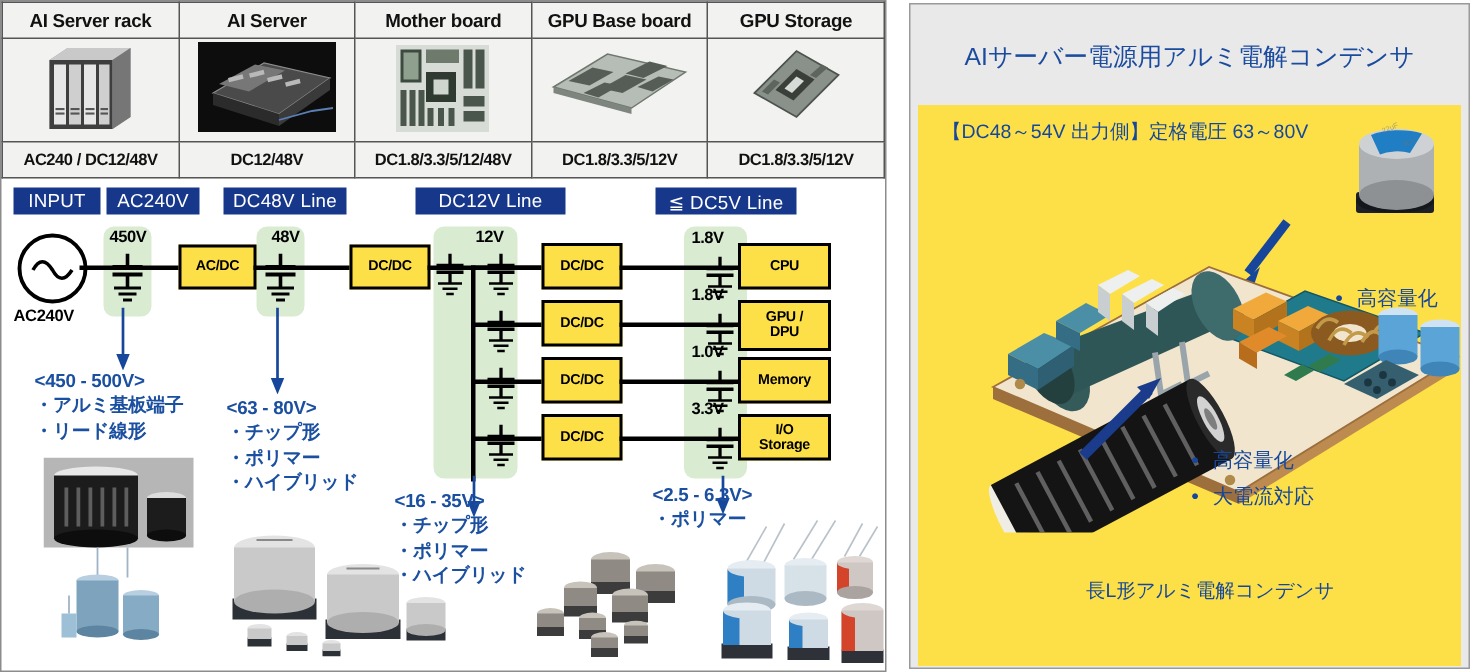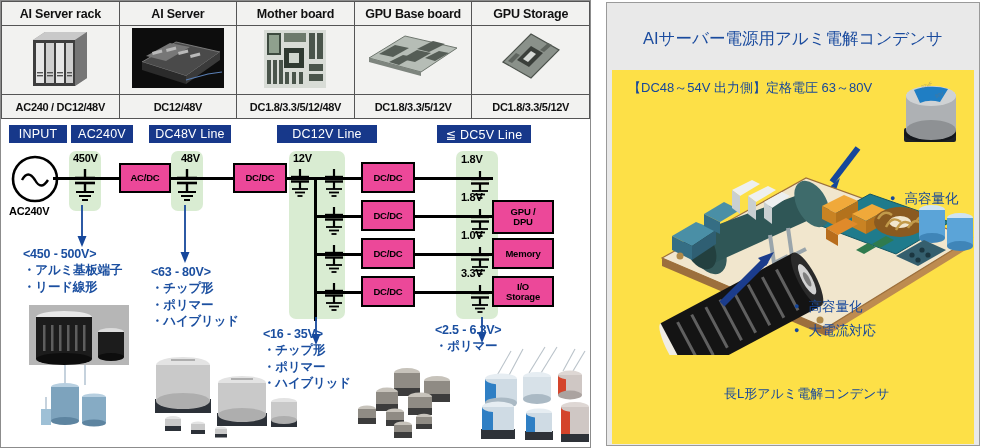--- a/index.html
+++ b/index.html
@@ -45,21 +45,21 @@
   }
 
   
   #diagram { position: absolute; left: 0; top: 118px; width: 589px; height: 328px; }
 
   .greenband {
     position: absolute; background: #d9ecd2; border-radius: 7px;
   }
 
   .blk {
-    position: absolute; background: #ec4899; border: 2.5px solid #000;
+    position: absolute; background: #fde047; border: 2.5px solid #000;
     display: flex; align-items: center; justify-content: center;
     font-size: 9.5px; font-weight: bold; color: #000; line-height: 1.05;
     text-align: center; letter-spacing: -0.2px;
   }
   .wire { position: absolute; background: #000; }
   .vlabel {
     position: absolute; font-size: 11px; font-weight: bold; color: #000;
     letter-spacing: -0.3px; white-space: nowrap;
   }
   .srclabel {
@@ -281,21 +281,21 @@
         <line x1="14" y1="14" x2="14" y2="23" stroke="#000" stroke-width="2.4"></line>
         <line x1="5" y1="23" x2="23" y2="23" stroke="#000" stroke-width="2"></line>
         <line x1="8" y1="27" x2="20" y2="27" stroke="#000" stroke-width="2"></line>
         <line x1="11" y1="31" x2="17" y2="31" stroke="#000" stroke-width="2"></line>
       </svg>
 
       <div class="blk" style="left:232px; top:44px; width:54px; height:30px;">DC/DC</div>
 
       <div class="wire" style="left:284px; top:58px; width:76px; height:2.6px;"></div>
 
-      <div class="vlabel" style="left:292px; top:33px;">12V</div>
+      <div class="vlabel" style="left:316px; top:33px;">12V</div>
       <svg class="capsym" style="left:286px; top:50px;" width="26" height="30">
         <line x1="13" y1="0" x2="13" y2="8" stroke="#000" stroke-width="2.2"></line>
         <line x1="4" y1="8" x2="22" y2="8" stroke="#000" stroke-width="2.4"></line>
         <line x1="4" y1="12.5" x2="22" y2="12.5" stroke="#000" stroke-width="2.4"></line>
         <line x1="13" y1="12.5" x2="13" y2="20" stroke="#000" stroke-width="2.2"></line>
         <line x1="5" y1="20" x2="21" y2="20" stroke="#000" stroke-width="1.8"></line>
         <line x1="8" y1="23.5" x2="18" y2="23.5" stroke="#000" stroke-width="1.8"></line>
         <line x1="10.5" y1="27" x2="15.5" y2="27" stroke="#000" stroke-width="1.8"></line>
       </svg>
 
@@ -353,20 +353,21 @@
       <div class="vlabel" style="left:460px; top:34px;">1.8V</div>
       <svg class="capsym" style="left:466px; top:52px;" width="26" height="30">
         <line x1="13" y1="0" x2="13" y2="8" stroke="#000" stroke-width="2.2"></line>
         <line x1="4" y1="8" x2="22" y2="8" stroke="#000" stroke-width="2.4"></line>
         <line x1="4" y1="12.5" x2="22" y2="12.5" stroke="#000" stroke-width="2.4"></line>
         <line x1="13" y1="12.5" x2="13" y2="20" stroke="#000" stroke-width="2.2"></line>
         <line x1="5" y1="20" x2="21" y2="20" stroke="#000" stroke-width="1.8"></line>
         <line x1="8" y1="23.5" x2="18" y2="23.5" stroke="#000" stroke-width="1.8"></line>
         <line x1="10.5" y1="27" x2="15.5" y2="27" stroke="#000" stroke-width="1.8"></line>
       </svg>
+      <div class="blk" style="left:491px; top:43px; width:62px; height:31px;">CPU</div>
 
       <div class="wire" style="left:412px; top:96px; width:80px; height:2.6px;"></div>
       <div class="vlabel" style="left:460px; top:72px;">1.8V</div>
       <svg class="capsym" style="left:466px; top:90px;" width="26" height="30">
         <line x1="13" y1="0" x2="13" y2="8" stroke="#000" stroke-width="2.2"></line>
         <line x1="4" y1="8" x2="22" y2="8" stroke="#000" stroke-width="2.4"></line>
         <line x1="4" y1="12.5" x2="22" y2="12.5" stroke="#000" stroke-width="2.4"></line>
         <line x1="13" y1="12.5" x2="13" y2="20" stroke="#000" stroke-width="2.2"></line>
         <line x1="5" y1="20" x2="21" y2="20" stroke="#000" stroke-width="1.8"></line>
         <line x1="8" y1="23.5" x2="18" y2="23.5" stroke="#000" stroke-width="1.8"></line>

